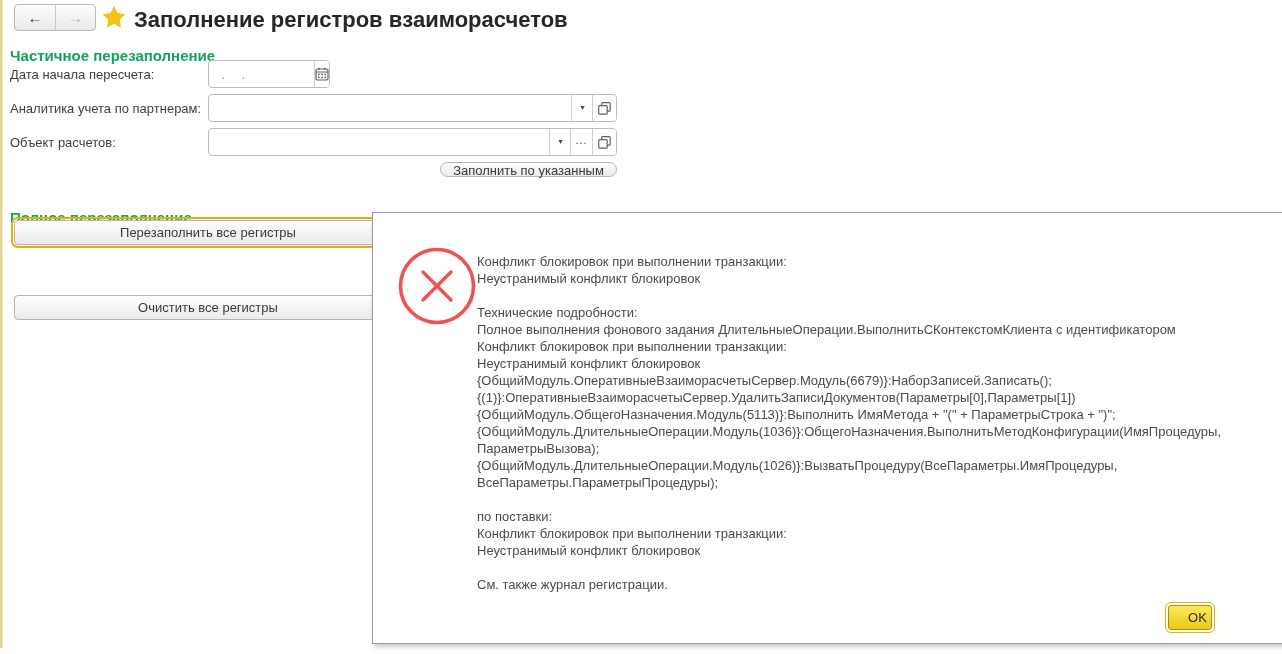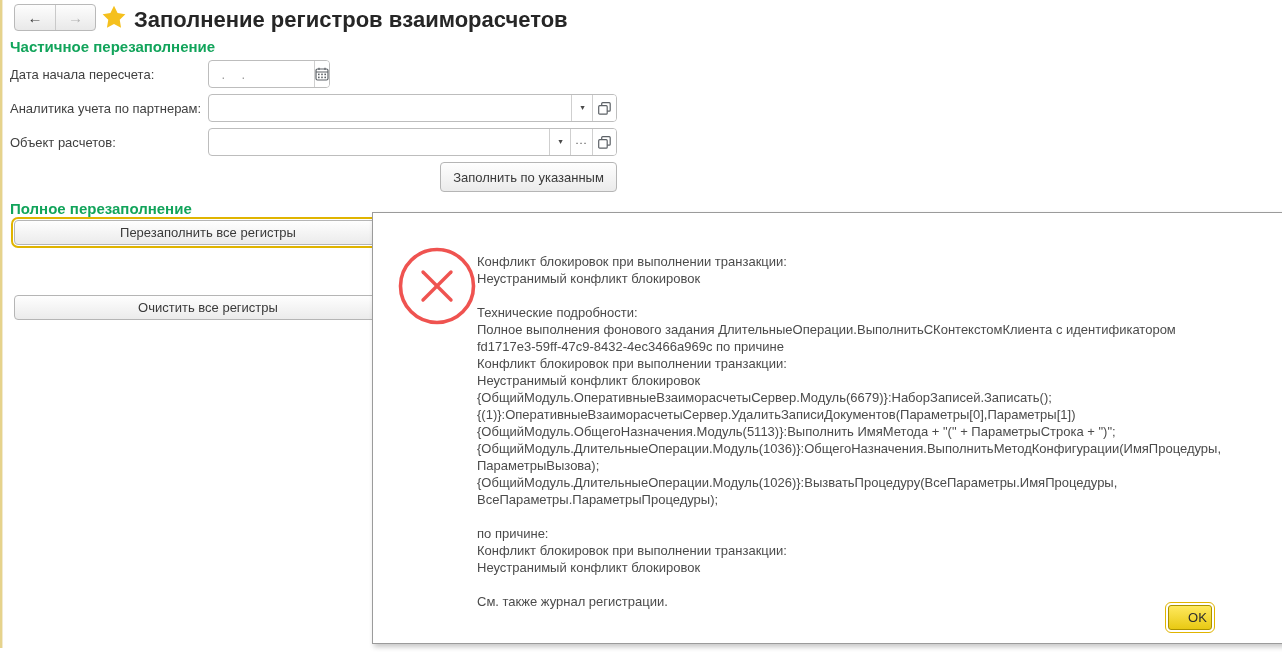--- a/index.html
+++ b/index.html
@@ -19,39 +19,39 @@
   .nav-group { position:absolute; left:14px; top:4px; display:flex;
     border:1px solid #b9b9b9; border-radius:4px; overflow:hidden;
     background:linear-gradient(#fdfdfd,#e9e9e9); height:27px; }
   .nav-btn { width:40px; height:25px; border:none; background:transparent;
     font-size:15px; color:#3c3c3c; cursor:pointer; display:flex; align-items:center; justify-content:center; }
   .nav-btn + .nav-btn { border-left:1px solid #c9c9c9; }
   .nav-btn.disabled { color:#b3b3b3; }
   .star { position:absolute; left:101px; top:4px; width:26px; height:26px; }
   .page-title { position:absolute; left:134px; top:7px; font-size:22px; font-weight:bold; color:#262626; }
 
-  .section-title { position:absolute; left:10px; font-size:15px; color:var(--accent-green,#12a45b); }
+  .section-title { position:absolute; left:10px; font-size:15px; color:var(--accent-green,#12a45b);margin-top:9px; }
   .field-label { position:absolute; left:10px; font-size:13px; color:#3f3f3f; }
 
   .field-group { position:absolute; display:flex; align-items:stretch; height:28px;
     border:1px solid #bdbdbd; border-radius:4px; background:#fff; overflow:hidden; }
   .field-group input { border:none; outline:none; font-family:inherit; font-size:13px;
     color:#3f3f3f; padding:0 6px; flex:1 1 auto; min-width:0; background:transparent; }
   .field-group input::placeholder { color:#9a9a9a; letter-spacing:3px; }
   .seg { display:flex; align-items:center; justify-content:center; border-left:1px solid #cfcfcf;
     background:#fff; cursor:pointer; color:#5c6166; font-size:11px; }
   .seg-arrow { width:21px; font-size:9px; color:#4a4a4a; }
   .seg-dots { width:22px; font-size:11px; letter-spacing:1px; padding-bottom:4px; color:#4a4a4a; }
   .seg-open { width:24px; }
 
   .btn { background:linear-gradient(#fefefe,#ebebeb); border:1px solid #b5b5b5; border-radius:4px;
     font-family:inherit; font-size:13px; color:#3a3a3a; cursor:pointer; }
   .btn.default-focus { outline:2px solid var(--gold,#e0b400); outline-offset:1px; }
 
-  .fill-btn { position:absolute; left:440px; top:162px; width:177px; height:30px; }
+  .fill-btn { position:absolute; left:440px; top:162px; width:177px; height:15px;border-radius:12px; }
   .col-btn { position:absolute; left:14px; width:368px; height:25px;padding-left:20px; }
 
   
   .dialog { position:absolute; left:372px; top:212px; width:999px; height:432px;
     background:#fff; border:1px solid #9b9b9b; box-shadow:2px 3px 5px rgba(0,0,0,0.22); }
   .err-icon { position:absolute; left:24px; top:33px; width:80px; height:80px; }
   .msg-block { position:absolute; left:104px; top:40px; width:730px; }
   .msg-line { font-size:13px; line-height:17px; color:#4b4b4b; white-space:nowrap; }
   .ok-btn { position:absolute; left:795px; top:392px; width:44px; height:25px;
     background:linear-gradient(#ffe95e,#e8c913); border:1px solid #ab9200; border-radius:3px;
@@ -146,32 +146,31 @@
       <circle cx="40" cy="40" r="36.5" fill="none" stroke="#ef5350" stroke-width="3.6"></circle>
       <line x1="26" y1="26" x2="54" y2="54" stroke="#ef5350" stroke-width="3.4" stroke-linecap="round"></line>
       <line x1="54" y1="26" x2="26" y2="54" stroke="#ef5350" stroke-width="3.4" stroke-linecap="round"></line>
     </svg>
     <div class="msg-block">
         <div class="msg-line">Конфликт блокировок при выполнении транзакции:</div>
         <div class="msg-line">Неустранимый конфликт блокировок</div>
         <div class="msg-line">&nbsp;</div>
         <div class="msg-line">Технические подробности:</div>
         <div class="msg-line">Полное выполнения фонового задания ДлительныеОперации.ВыполнитьСКонтекстомКлиента с идентификатором</div>
-        <div class="msg-line">fd1717e3-59ff-47c9-8432-4ec3466a969c по причине</div>
         <div class="msg-line">Конфликт блокировок при выполнении транзакции:</div>
         <div class="msg-line">Неустранимый конфликт блокировок</div>
         <div class="msg-line">{ОбщийМодуль.ОперативныеВзаиморасчетыСервер.Модуль(6679)}:НаборЗаписей.Записать();</div>
         <div class="msg-line">{(1)}:ОперативныеВзаиморасчетыСервер.УдалитьЗаписиДокументов(Параметры[0],Параметры[1])</div>
         <div class="msg-line">{ОбщийМодуль.ОбщегоНазначения.Модуль(5113)}:Выполнить ИмяМетода + "(" + ПараметрыСтрока + ")";</div>
         <div class="msg-line">{ОбщийМодуль.ДлительныеОперации.Модуль(1036)}:ОбщегоНазначения.ВыполнитьМетодКонфигурации(ИмяПроцедуры,</div>
         <div class="msg-line">ПараметрыВызова);</div>
         <div class="msg-line">{ОбщийМодуль.ДлительныеОперации.Модуль(1026)}:ВызватьПроцедуру(ВсеПараметры.ИмяПроцедуры,</div>
         <div class="msg-line">ВсеПараметры.ПараметрыПроцедуры);</div>
         <div class="msg-line">&nbsp;</div>
-        <div class="msg-line">по причине:</div>
+        <div class="msg-line">по поставки:</div>
         <div class="msg-line">Конфликт блокировок при выполнении транзакции:</div>
         <div class="msg-line">Неустранимый конфликт блокировок</div>
         <div class="msg-line">&nbsp;</div>
         <div class="msg-line">См. также журнал регистрации.</div>
       </div>
     <button class="ok-btn">OK</button>
   </div>
 
 </div>
 

